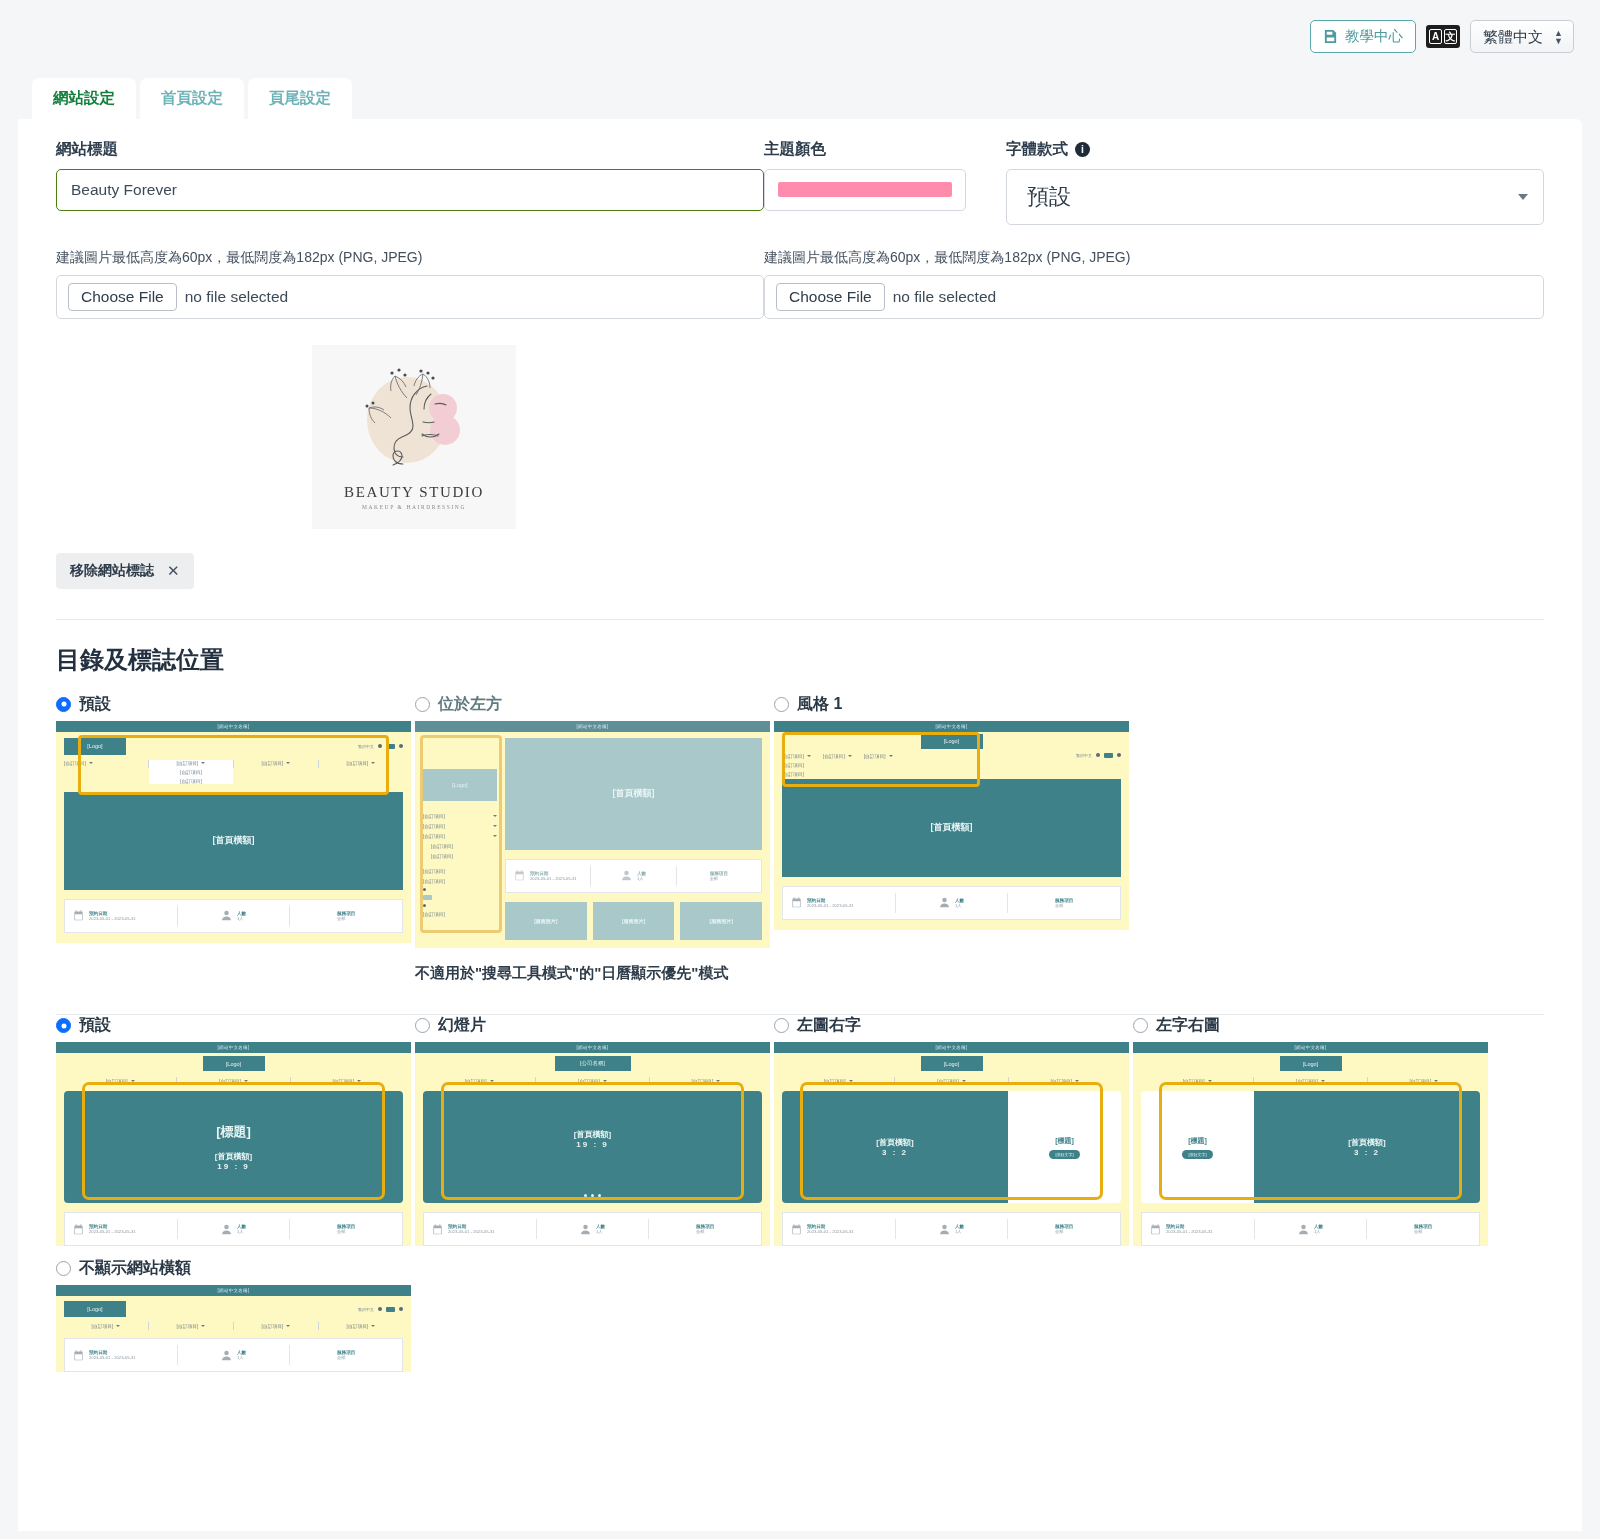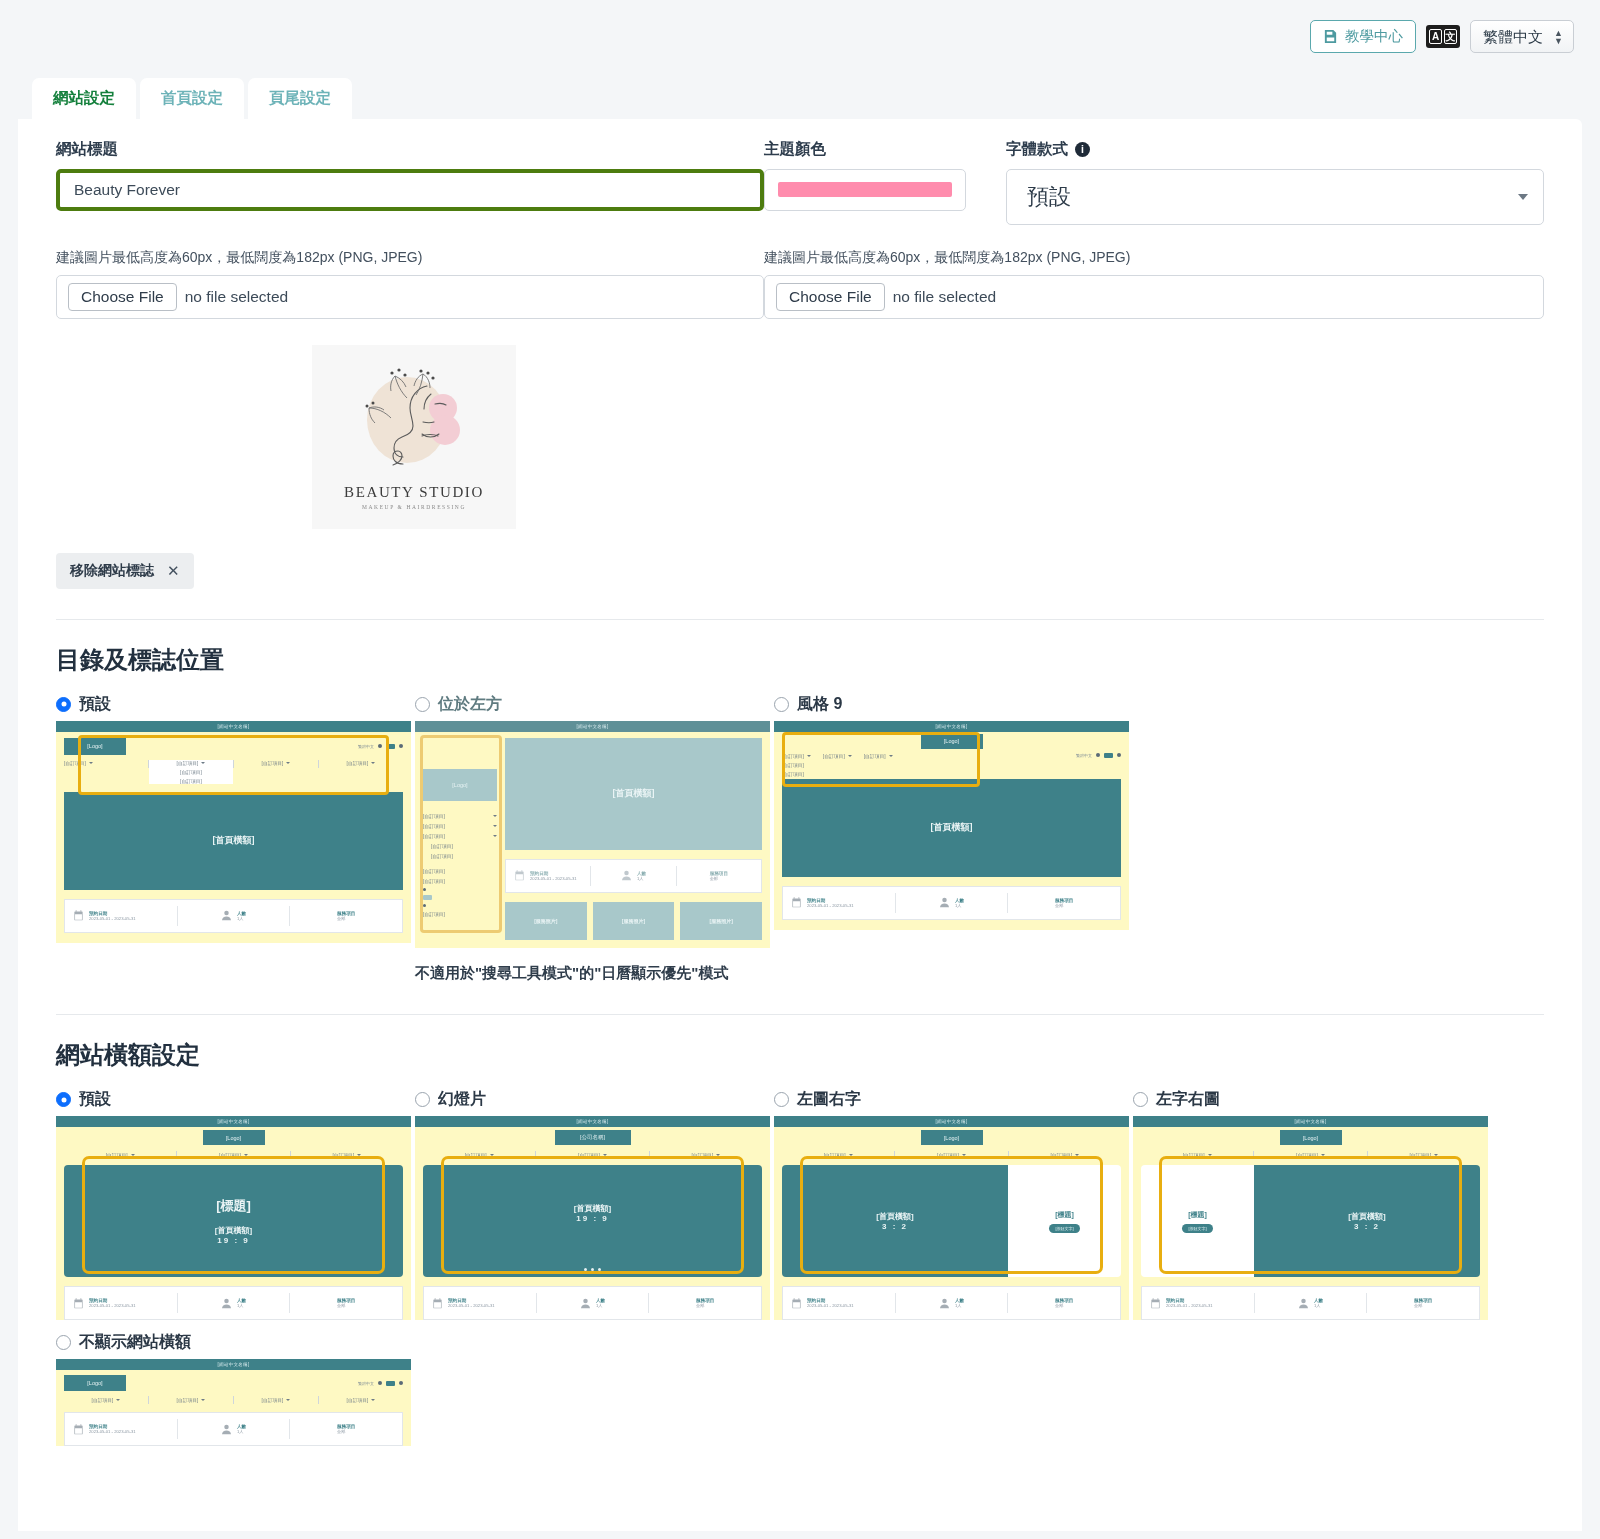--- a/index.html
+++ b/index.html
@@ -82,21 +82,21 @@
   .fld-label{
     font-size:15.5px; font-weight:bold; color:#2e3d4d;
     margin:0 0 9px 0; display:flex; align-items:center; gap:7px;
   }
   .info-dot{
     width:15px;height:15px;border-radius:50%;background:#1f2b38;
     color:#fff;font-size:10.5px;font-weight:bold;line-height:15px;
     text-align:center; display:inline-block;
   }
   .text-input{
-    width:100%; height:42px; border:4px solid #4d7c0f; border-radius:5px;
+    width:100%; height:42px; border:1px solid #4d7c0f; border-radius:5px;
     font-family:inherit; font-size:15.5px; color:#3c4a58;
     padding:0 14px; background:#fff;
   }
   .color-swatch-box{
     width:202px;height:42px;border:1px solid #d3d8de;border-radius:5px;
     background:#fff; display:flex; align-items:center; justify-content:center;
     cursor:pointer;
   }
   .color-swatch{ width:174px;height:15px;border-radius:2px; }
   .font-select-wrap{ position:relative; width:100%; }
@@ -548,21 +548,21 @@
           </div>
         </div>
         <div class="yellow-ring" style="left:5px;top:14px;width:82px;height:198px;border-color:#edcb72;"></div>
       </div>
       <div class="note-text">不適用於"搜尋工具模式"的"日曆顯示優先"模式</div>
     </div>
 
     <div class="opt">
       <div class="opt-head">
         <span class="radio"></span>
-        <span class="opt-label">風格 9</span>
+        <span class="opt-label">風格 1</span>
       </div>
       <div class="mock" style="position:relative;">
         <div class="mock-topbar">
             <span>[網站中文名稱]</span>
           </div>
         <div class="mock-body" style="padding:2px 8px 0;">
           <div style="display:flex;justify-content:center;">
             <div class="logo-badge" style="width:62px;height:15px;">[Logo]</div>
           </div>
           <div style="display:flex;align-items:flex-start;justify-content:space-between;margin-top:4px;">
@@ -630,21 +630,20 @@
           <div style="height:10px"></div>
         </div>
         <div class="yellow-ring" style="left:8px;top:11px;width:198px;height:55px;"></div>
       </div>
     </div>
   </div>
 
   <hr class="sep">
 
   
-  <div class="section-title">網站橫額設定</div>
 
   <div class="opt-row">
 
     <div class="opt">
       <div class="opt-head">
         <span class="radio checked"></span>
         <span class="opt-label">預設</span>
       </div>
       <div class="mock" style="position:relative;">
         <div class="mock-topbar">

